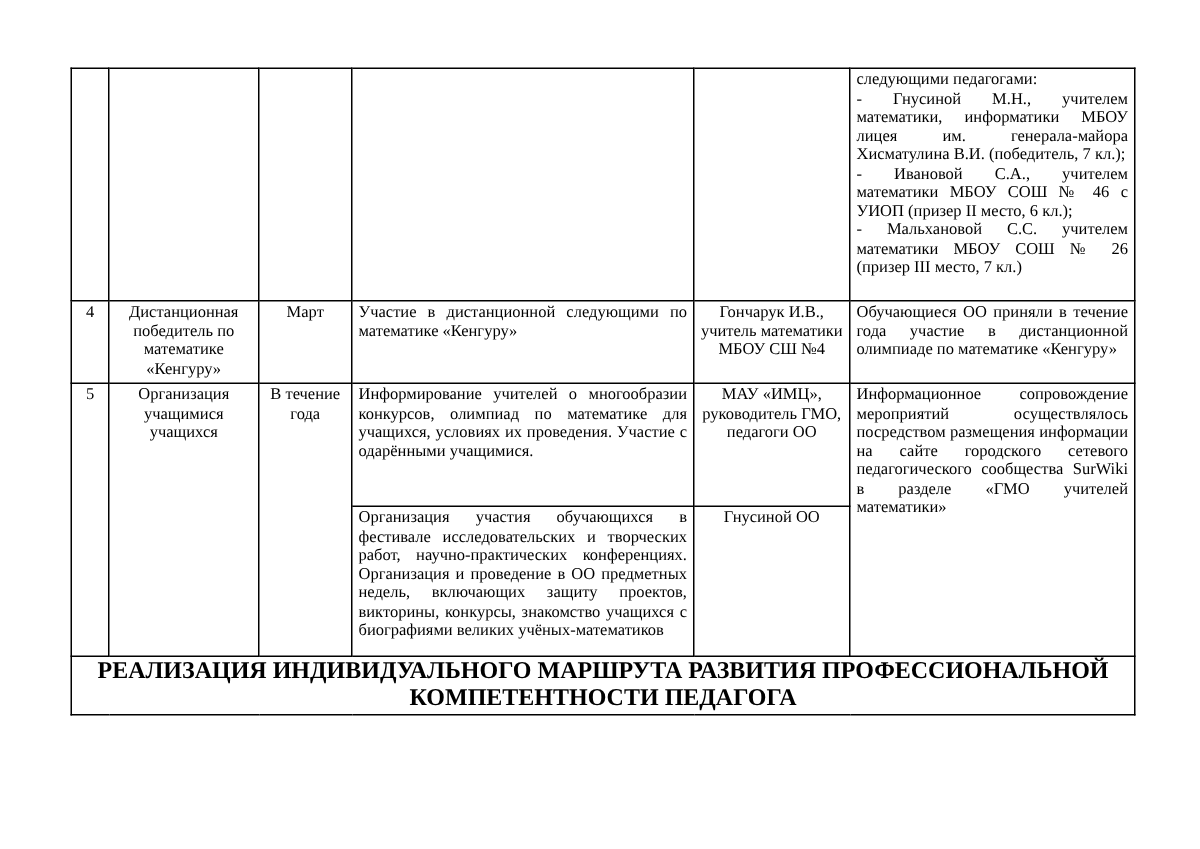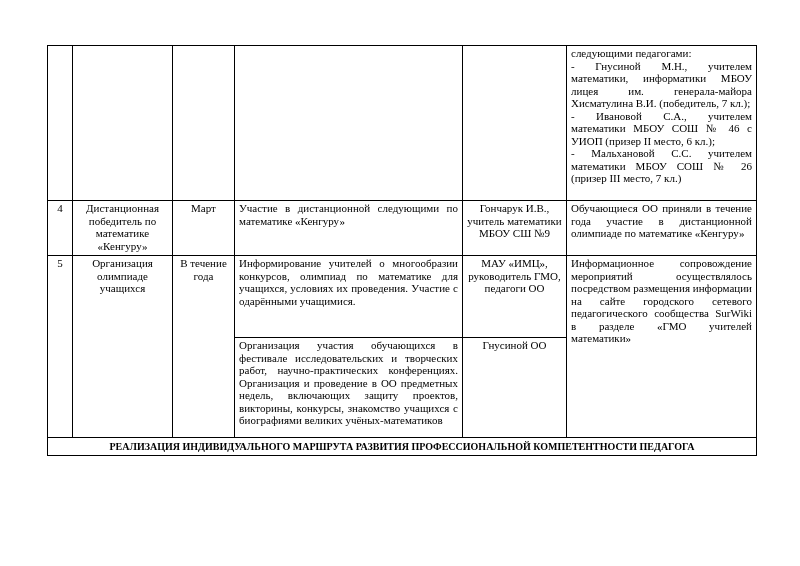--- a/index.html
+++ b/index.html
@@ -37,21 +37,21 @@
   .pre { white-space: pre-line; }
   tr.r1 { height: 155px; }
   tr.r2 { height: 55px; }
   tr.r3 { height: 82px; }
   tr.r4 { height: 100px; }
   tr.r5 { height: 18px; }
   .footer-cell {
     font-weight: bold;
     text-align: center;
     vertical-align: middle;
-    font-size: 10px;
+    font-size: 16px;
     padding: 1px 2px;
   }
 </style>
 </head>
 <body>
 
 <div class="page">
   <table class="doc-table">
     <colgroup>
       <col style="width:25px">
@@ -73,27 +73,27 @@
 - Гнусиной М.Н., учителем математики, информатики МБОУ лицея им. генерала-майора Хисматулина В.И. (победитель, 7 кл.);
 - Ивановой С.А., учителем математики МБОУ СОШ № 46 с УИОП (призер II место, 6 кл.);
 - Мальхановой С.С. учителем математики МБОУ СОШ № 26 (призер III место, 7 кл.)</td>
     </tr>
 
     <tr class="r2">
       <td class="t-center">4</td>
       <td class="t-center">Дистанционная победитель по математике «Кенгуру»</td>
       <td class="t-center">Март</td>
       <td class="t-justify">Участие в дистанционной следующими по математике «Кенгуру»</td>
-      <td class="t-center">Гончарук И.В., учитель математики МБОУ СШ №9</td>
+      <td class="t-center">Гончарук И.В., учитель математики МБОУ СШ №4</td>
       <td class="t-justify">Обучающиеся ОО приняли в течение года участие в дистанционной олимпиаде по математике «Кенгуру»</td>
     </tr>
 
     <tr class="r3">
       <td class="t-center" rowspan="2">5</td>
-      <td class="t-center" rowspan="2">Организация олимпиаде учащихся</td>
+      <td class="t-center" rowspan="2">Организация учащимися учащихся</td>
       <td class="t-center" rowspan="2">В течение года</td>
       <td class="t-justify">Информирование учителей о многообразии конкурсов, олимпиад по математике для учащихся, условиях их проведения. Участие с одарёнными учащимися.</td>
       <td class="t-center">МАУ «ИМЦ», руководитель ГМО, педагоги ОО</td>
       <td class="t-justify" rowspan="2">Информационное сопровождение мероприятий осуществлялось посредством размещения информации на сайте городского сетевого педагогического сообщества SurWiki в разделе «ГМО учителей математики»</td>
     </tr>
 
     <tr class="r4">
       <td class="t-justify">Организация участия обучающихся в фестивале исследовательских и творческих работ, научно-практических конференциях. Организация и проведение в ОО предметных недель, включающих защиту проектов, викторины, конкурсы, знакомство учащихся с биографиями великих учёных-математиков</td>
       <td class="t-center">Гнусиной ОО</td>
     </tr>

